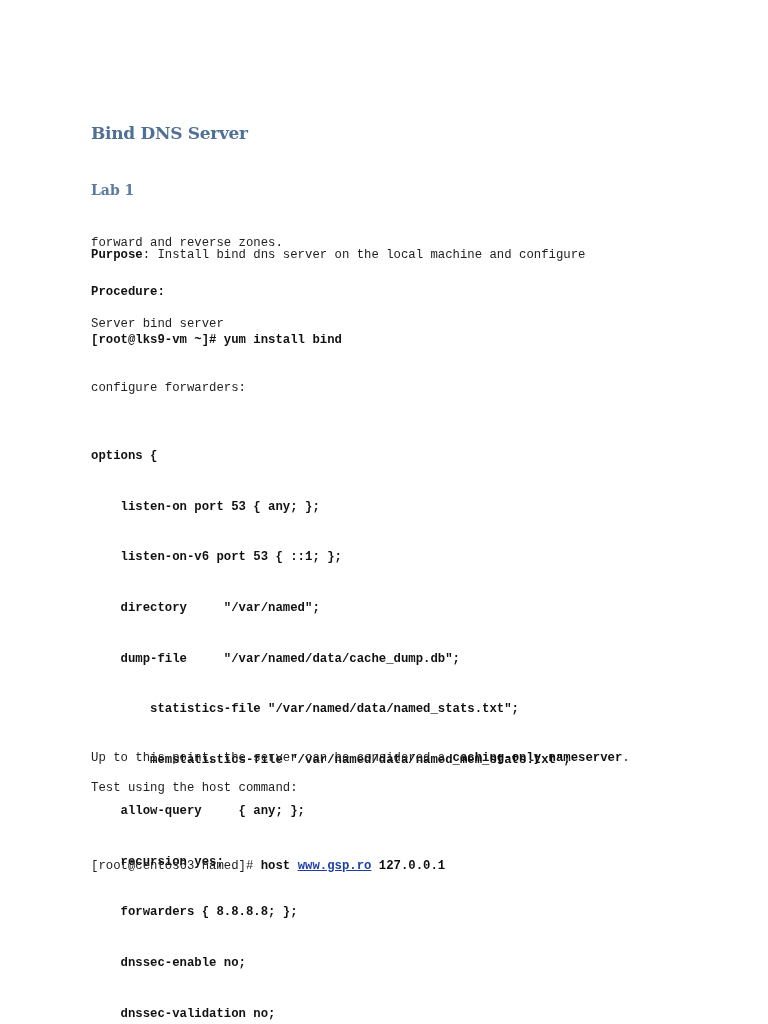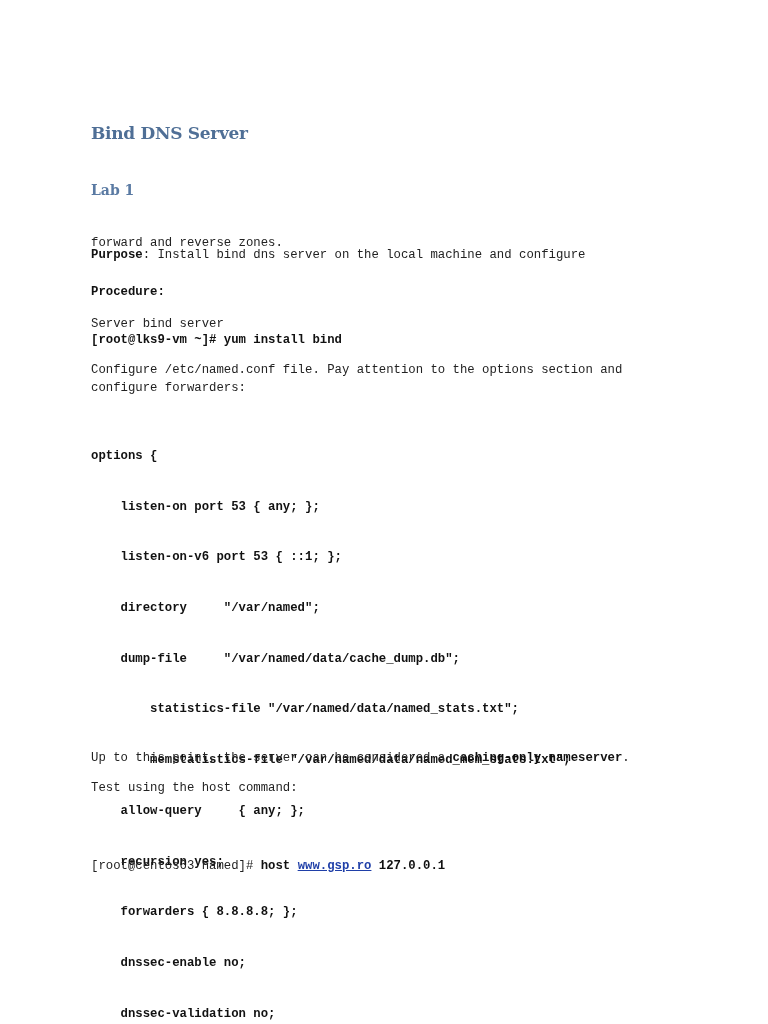--- a/index.html
+++ b/index.html
@@ -20,21 +20,20 @@
   <div class="h2">Lab 1</div>
 
   <div class="line mono" style="top:248px;"><b>Purpose</b><span>: Install bind dns server on the local machine and configure</span></div>
   <div class="line mono" style="top:236px;">forward and reverse zones.</div>
 
   <div class="line mono" style="top:285px;"><b>Procedure:</b></div>
 
   <div class="line mono" style="top:317px;">Server bind server</div>
   <div class="line mono" style="top:333px;"><b>[root@lks9-vm ~]# yum install bind</b></div>
 
-  <div class="line mono" style="top:363px;">Configure /etc/named.conf file. Pay attention to the options section and</div>
   <div class="line mono" style="top:381px;">configure forwarders:</div>
 
   <div class="line mono" style="top:414px; line-height:16.9px; font-weight:bold; color:#111;">
     <div>options {</div>
     <div>    listen-on port 53 { any; };</div>
     <div>    listen-on-v6 port 53 { ::1; };</div>
     <div>    directory     "/var/named";</div>
     <div>    dump-file     "/var/named/data/cache_dump.db";</div>
     <div>        statistics-file "/var/named/data/named_stats.txt";</div>
     <div>        memstatistics-file "/var/named/data/named_mem_stats.txt";</div>

